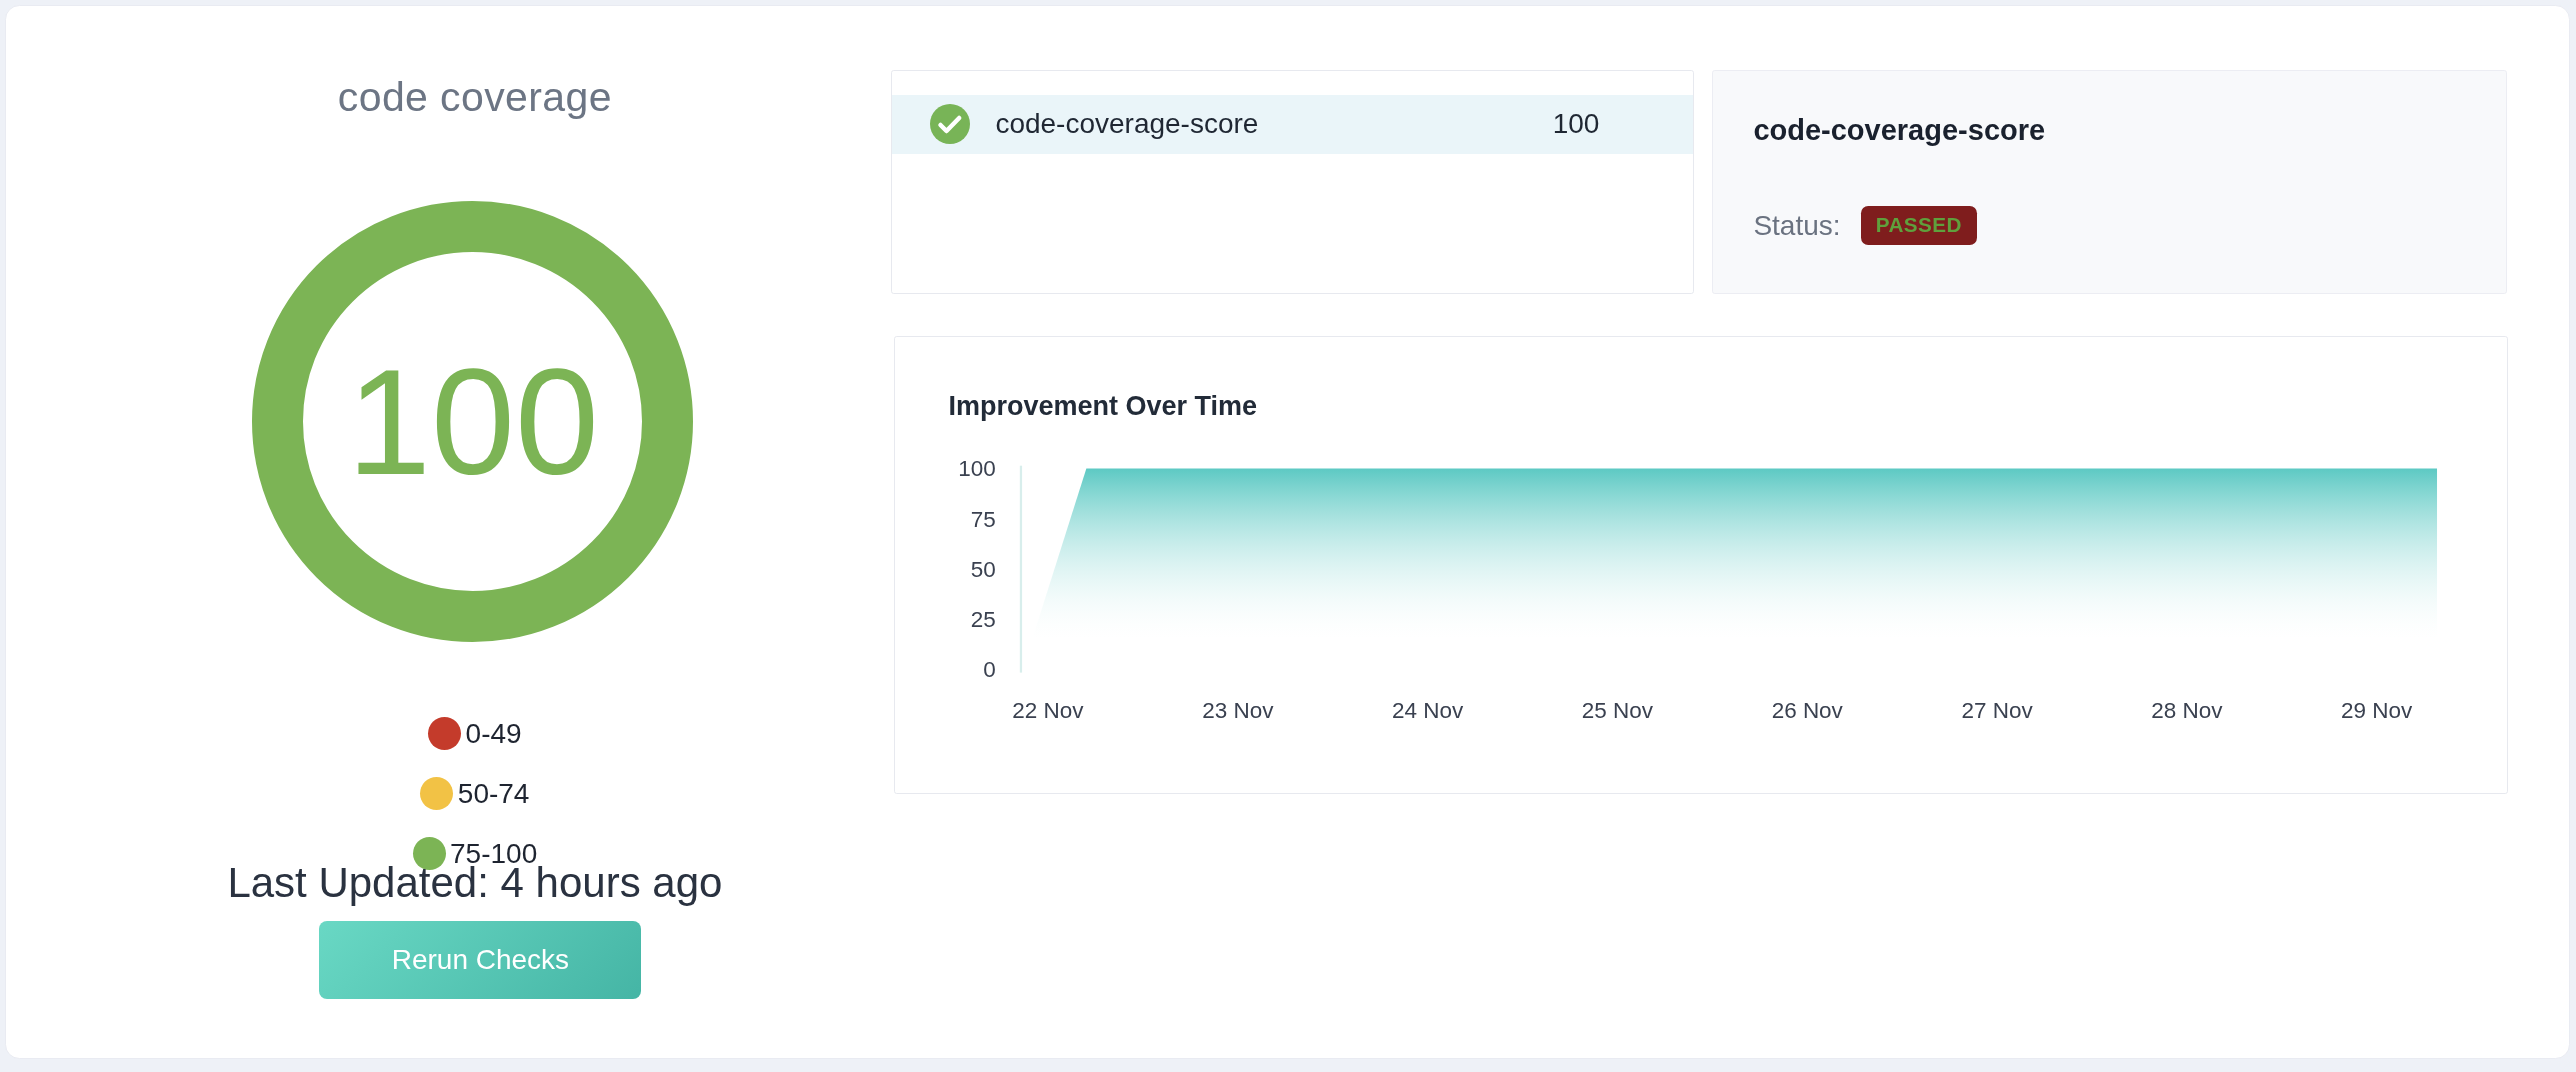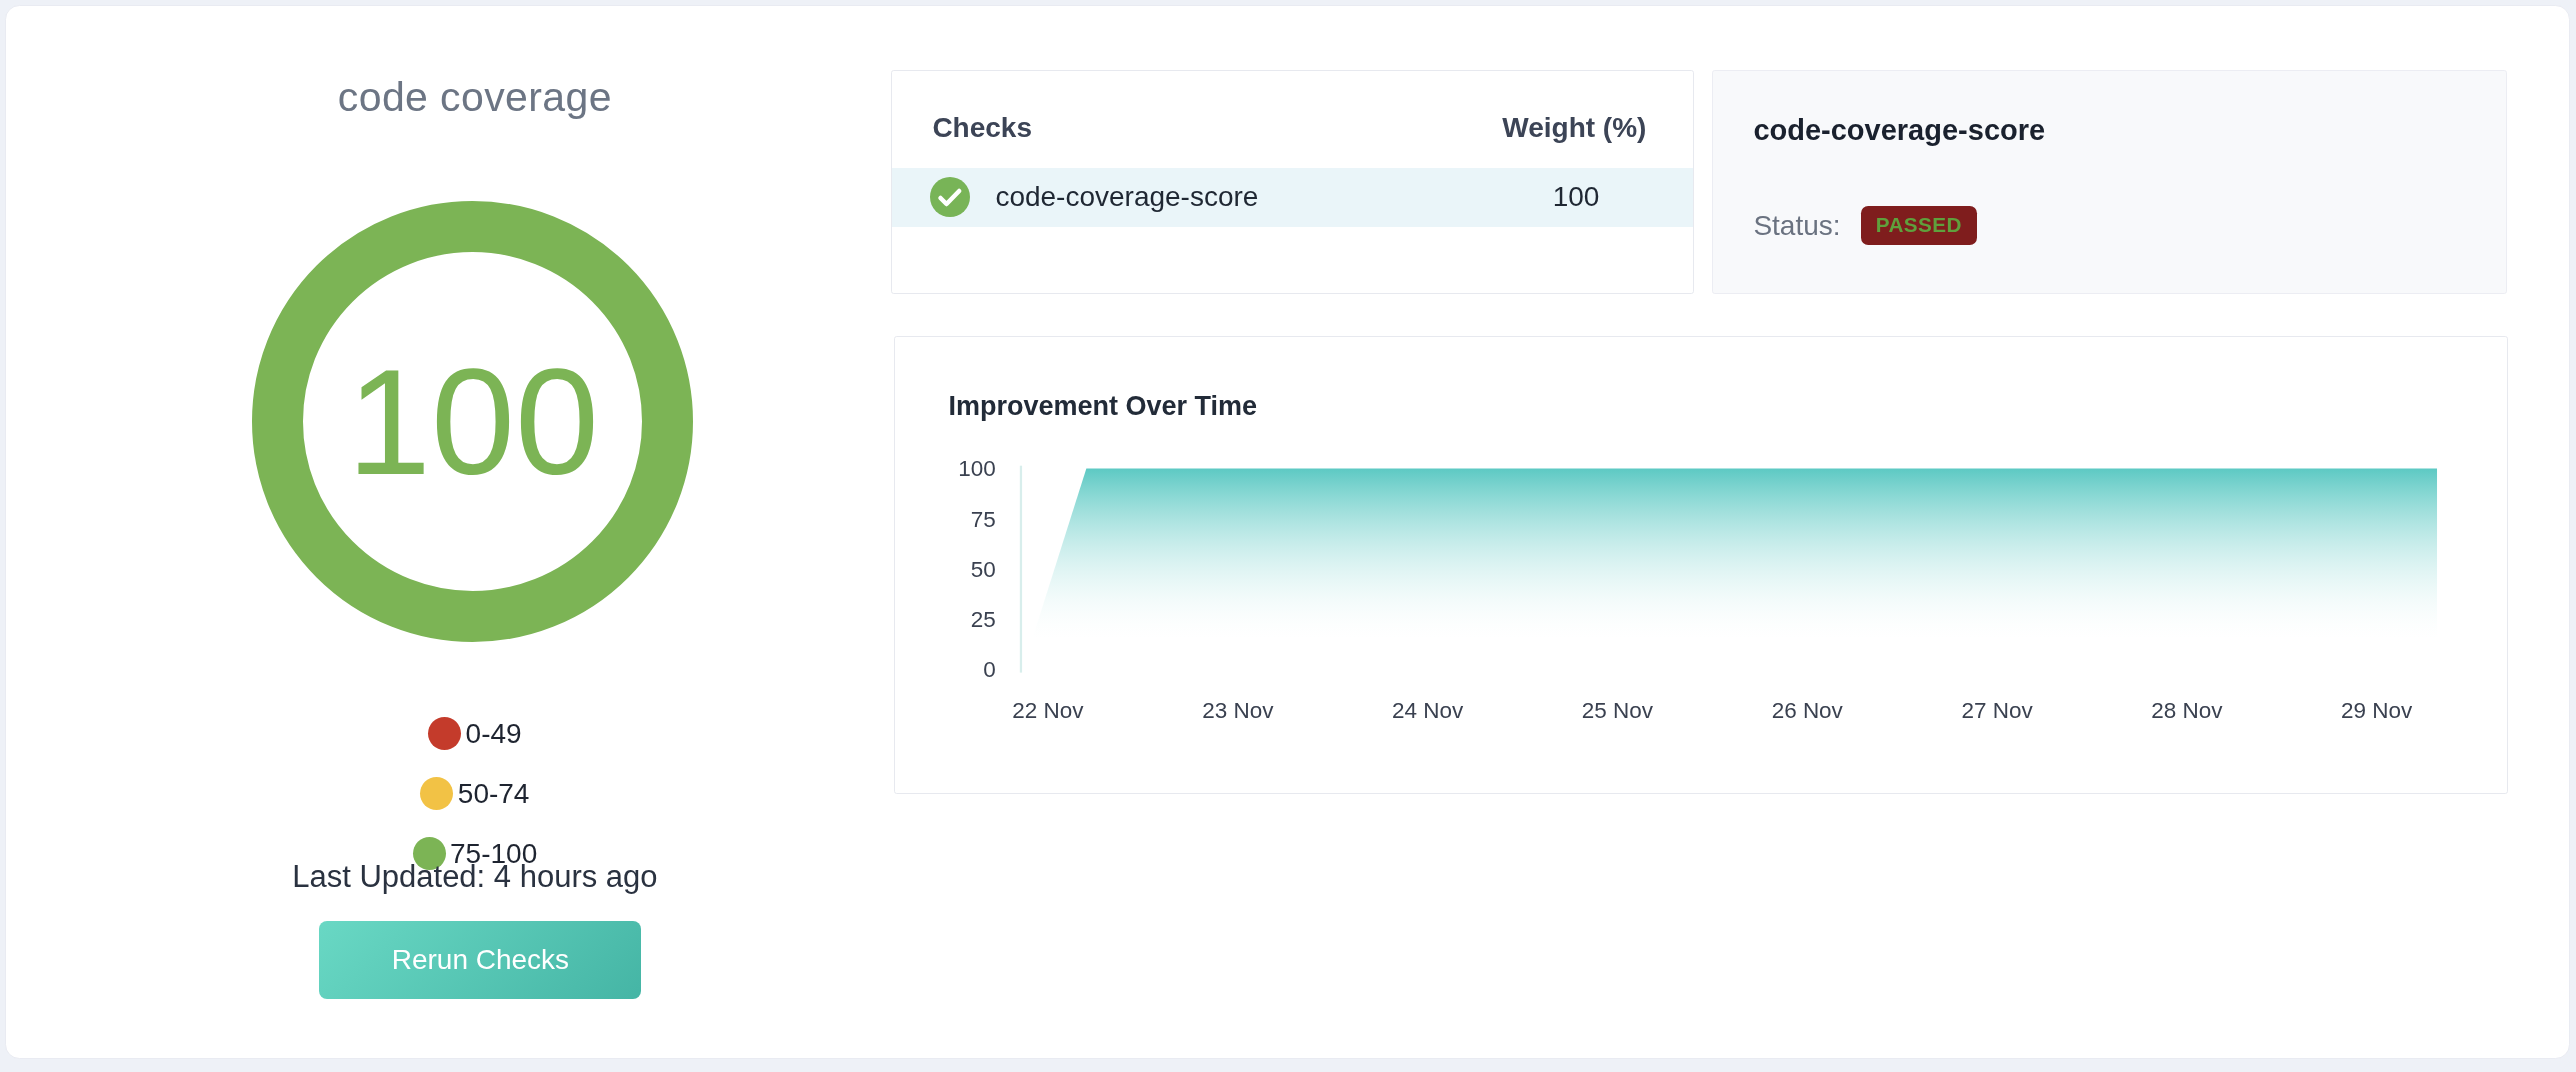--- a/index.html
+++ b/index.html
@@ -35,21 +35,21 @@
   }
   .legend {
     position:absolute; left:0; top:711px; width:937px;
     display:flex; justify-content:center; align-items:center; gap:27px;flex-direction:column;
   }
   .legend-item { display:flex; align-items:center; gap:4.5px; }
   .legend-dot { width:33px; height:33px; border-radius:50%; flex:0 0 auto; }
   .legend-label { font-size:28px; color:#1E2430; }
   .last-updated {
     position:absolute; left:0; top:853px; width:937px;
-    text-align:center; font-size:31px; color:#2A3240;
+    text-align:center; font-size:42px; color:#2A3240;
   }
   .rerun-btn {
     position:absolute; left:300px; top:915px; width:322px; height:78px;
     border:none; border-radius:8px;
     background:linear-gradient(135deg,#69D8C4 0%,#45B5A5 100%);
     color:#FFFFFF; font-size:28px; font-family:"Liberation Sans",sans-serif;
     cursor:pointer;
     margin-left:13px;
   }
   
@@ -126,24 +126,20 @@
         <span class="legend-label">75-100</span>
       </div>
     </div>
 
     <div class="last-updated">Last Updated: 4 hours ago</div>
 
     <button class="rerun-btn">Rerun Checks</button>
   </div>
 
   <div class="checks-card">
-    <div class="checks-header">
-      <span class="col">Checks</span>
-      <span class="col">Weight (%)</span>
-    </div>
     <div class="check-row">
       <svg class="check-icon" viewBox="0 0 24 24">
         <circle cx="12" cy="12" r="12" fill="#78B457"></circle>
         <path d="M6.3 12.6l3.6 3.6 7.6-7.8" fill="none" stroke="#FFFFFF" stroke-width="2.7" stroke-linecap="round" stroke-linejoin="round"></path>
       </svg>
       <span class="check-name">code-coverage-score</span>
       <span class="check-weight">100</span>
     </div>
   </div>
 

